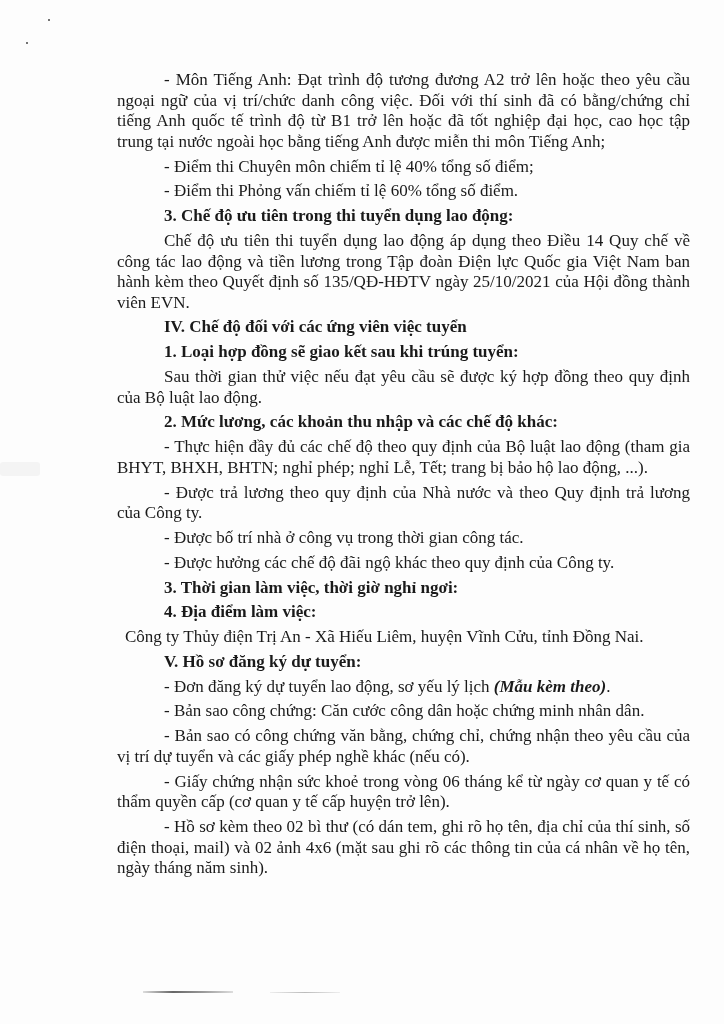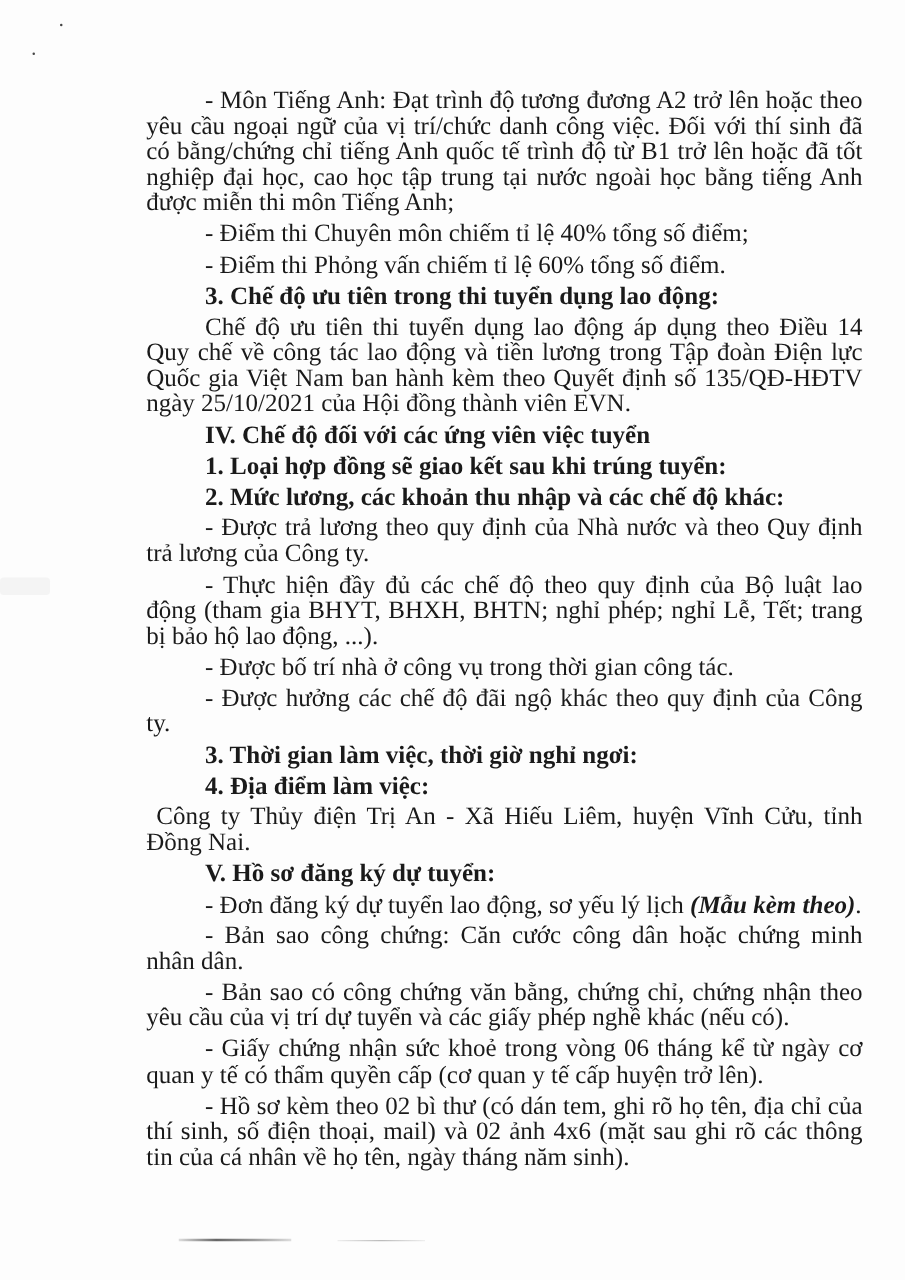--- a/index.html
+++ b/index.html
@@ -1,20 +1,20 @@
 <!DOCTYPE html>
 <html><head>
   <meta charset="utf-8">
   <style>
     html, body { margin: 0; padding: 0; }
     body {
       width: 724px; height: 1024px; background: #fdfdfd; position: relative; overflow: hidden;
       font-family: "Liberation Serif", "DejaVu Serif", serif; color: #1a1a1a;
     }
-    .page { position: absolute; left: 117px; top: 70px; width: 573px; font-size: 20px; line-height: 20.6px; }
+    .page { position: absolute; left: 117px; top: 70px; width: 573px; font-size: 17px; line-height: 20.6px; }
     .p { margin: 0 0 4.2px 0; text-align: justify; }
     .ind { text-indent: 47px; }
     .h { font-weight: bold; text-indent: 47px; margin: 0 0 4.2px 0; }
     i { font-style: italic; font-weight: bold; }
     .dot { position: absolute; width: 2px; height: 2px; background: #444; border-radius: 50%; }
     .scan-line { position: absolute; height: 2px; background: linear-gradient(90deg, #ddd, #666, #999, #ddd); }
     .scan-line.light { background: linear-gradient(90deg, #eee, #bbb, #eee); height: 1px; }
     .smudge { position: absolute; background: #eee; opacity: 0.6; border-radius: 3px; }
   </style>
 </head>
@@ -25,23 +25,24 @@
 <div class="smudge" style="left:0;top:462px;width:40px;height:14px;"></div>
 
 <div class="page">
   <p class="p ind">- Môn Tiếng Anh: Đạt trình độ tương đương A2 trở lên hoặc theo yêu cầu ngoại ngữ của vị trí/chức danh công việc. Đối với thí sinh đã có bằng/chứng chỉ tiếng Anh quốc tế trình độ từ B1 trở lên hoặc đã tốt nghiệp đại học, cao học tập trung tại nước ngoài học bằng tiếng Anh được miễn thi môn Tiếng Anh;</p>
   <p class="p ind">- Điểm thi Chuyên môn chiếm tỉ lệ 40% tổng số điểm;</p>
   <p class="p ind">- Điểm thi Phỏng vấn chiếm tỉ lệ 60% tổng số điểm.</p>
   <p class="h">3. Chế độ ưu tiên trong thi tuyển dụng lao động:</p>
   <p class="p ind">Chế độ ưu tiên thi tuyển dụng lao động áp dụng theo Điều 14 Quy chế về công tác lao động và tiền lương trong Tập đoàn Điện lực Quốc gia Việt Nam ban hành kèm theo Quyết định số 135/QĐ-HĐTV ngày 25/10/2021 của Hội đồng thành viên EVN.</p>
   <p class="h">IV. Chế độ đối với các ứng viên việc tuyển</p>
   <p class="h">1. Loại hợp đồng sẽ giao kết sau khi trúng tuyển:</p>
+  <p class="p ind">Sau thời gian thử việc nếu đạt yêu cầu sẽ được ký hợp đồng theo quy định của Bộ luật lao động.</p>
   <p class="h">2. Mức lương, các khoản thu nhập và các chế độ khác:</p>
+  <p class="p ind">- Thực hiện đầy đủ các chế độ theo quy định của Bộ luật lao động (tham gia BHYT, BHXH, BHTN; nghỉ phép; nghỉ Lễ, Tết; trang bị bảo hộ lao động, ...).</p>
   <p class="p ind">- Được trả lương theo quy định của Nhà nước và theo Quy định trả lương của Công ty.</p>
-  <p class="p ind">- Thực hiện đầy đủ các chế độ theo quy định của Bộ luật lao động (tham gia BHYT, BHXH, BHTN; nghỉ phép; nghỉ Lễ, Tết; trang bị bảo hộ lao động, ...).</p>
   <p class="p ind">- Được bố trí nhà ở công vụ trong thời gian công tác.</p>
   <p class="p ind">- Được hưởng các chế độ đãi ngộ khác theo quy định của Công ty.</p>
   <p class="h">3. Thời gian làm việc, thời giờ nghỉ ngơi:</p>
   <p class="h">4. Địa điểm làm việc:</p>
   <p class="p" style="text-indent:8px">Công ty Thủy điện Trị An - Xã Hiếu Liêm, huyện Vĩnh Cửu, tỉnh Đồng Nai.</p>
   <p class="h">V. Hồ sơ đăng ký dự tuyển:</p>
   <p class="p ind"><span>- Đơn đăng ký dự tuyển lao động, sơ yếu lý lịch </span><i>(Mẫu kèm theo)</i><span>.</span></p>
   <p class="p ind">- Bản sao công chứng: Căn cước công dân hoặc chứng minh nhân dân.</p>
   <p class="p ind">- Bản sao có công chứng văn bằng, chứng chỉ, chứng nhận theo yêu cầu của vị trí dự tuyển và các giấy phép nghề khác (nếu có).</p>
   <p class="p ind">- Giấy chứng nhận sức khoẻ trong vòng 06 tháng kể từ ngày cơ quan y tế có thẩm quyền cấp (cơ quan y tế cấp huyện trở lên).</p>

